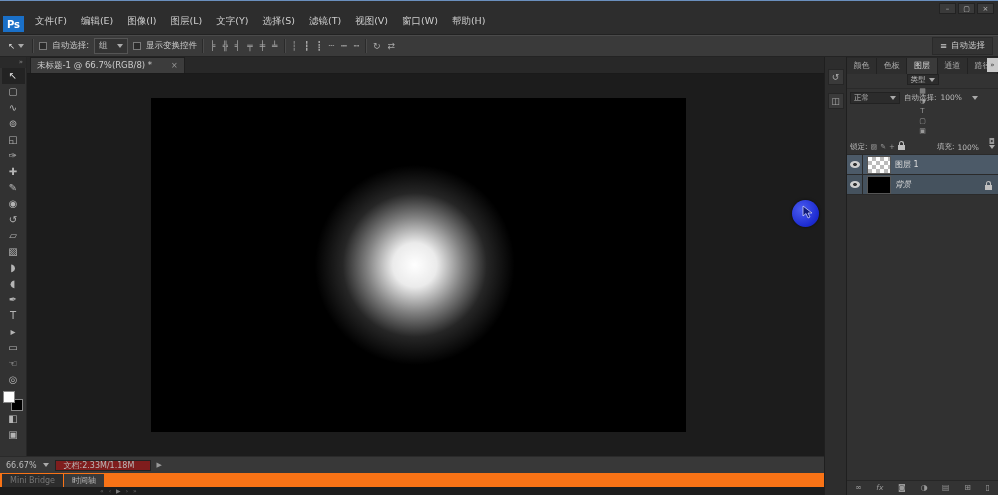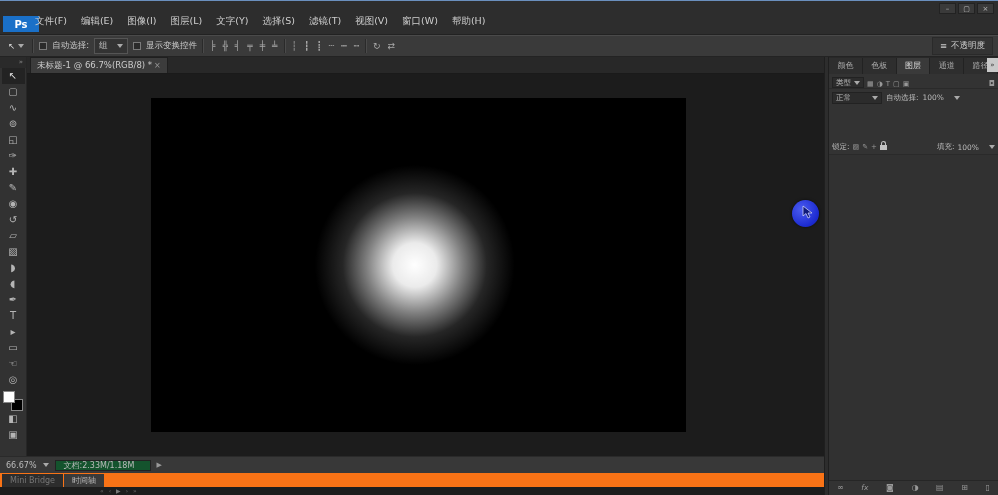--- a/index.html
+++ b/index.html
@@ -1,21 +1,21 @@
 <!DOCTYPE html>
 <html><head>
 <meta charset="utf-8">
 <style>
   * { box-sizing: border-box; }
   body { margin:0; background:#111; font-family:"DejaVu Sans", sans-serif; }
   .app { position:relative; width:998px; height:495px; background:#1e1e1e; overflow:hidden; border-top:1px solid #6a8fbe; }
 
   
   .topbar { position:absolute; top:0; left:0; right:0; height:34px; background:#2d2d2d; border-bottom:1px solid #222; }
-  .ps-logo { position:absolute; left:3px; top:15px; width:36px; height:16px; background:#1a70c8; color:#fff; font-size:10px; font-weight:bold; display:flex; align-items:center; justify-content:center; }
+  .ps-logo { position:absolute; left:3px; top:15px; width:21px; height:16px; background:#1a70c8; color:#fff; font-size:10px; font-weight:bold; display:flex; align-items:center; justify-content:center; }
   .menubar { position:absolute; left:28px; top:12px; height:17px; display:flex; align-items:center; }
   .menu-item { padding:0 7px; font-size:9.5px; color:#cfcfcf; white-space:nowrap; }
   .win-controls { position:absolute; top:2px; right:4px; display:flex; gap:2px; }
   .win-btn { width:17px; height:11px; font-size:7px; color:#bbb; display:flex; align-items:center; justify-content:center; background:#3a3a3a; border:1px solid #222; }
 
   
   .optionsbar { position:absolute; top:34px; left:0; right:0; height:22px; background:#3a3a3a; border-top:1px solid #4a4a4a; border-bottom:1px solid #232323; display:flex; align-items:center; padding:0 5px; gap:5px; font-size:8.5px; color:#c8c8c8; }
   .opt-sep { width:0; height:14px; border-left:1px solid #2a2a2a; border-right:1px solid #4a4a4a; }
   .tool-preset { display:flex; align-items:center; gap:3px; padding:1px 3px; color:#ddd; }
   .caret { width:0; height:0; border-left:3px solid transparent; border-right:3px solid transparent; border-top:4px solid #aaa; }
@@ -31,54 +31,54 @@
   .toolbar { position:absolute; left:0; top:0; width:27px; bottom:35px; background:#323232; border-right:1px solid #262626; display:flex; flex-direction:column; align-items:center; }
   .toolbar-header { width:100%; height:11px; background:#2a2a2a; color:#888; font-size:7px; text-align:right; padding-right:3px; line-height:11px; }
   .tool { width:23px; height:16px; display:flex; align-items:center; justify-content:center; color:#b5b5b5; font-size:10px; line-height:1; }
   .tool.active { background:#232323; color:#e8e8e8; }
   .swatches { position:relative; width:20px; height:20px; margin-top:3px; }
   .fg-swatch { position:absolute; left:0; top:0; width:12px; height:12px; background:#ffffff; border:1px solid #888; z-index:2; }
   .bg-swatch { position:absolute; right:0; bottom:0; width:12px; height:12px; background:#000000; border:1px solid #888; }
 
   
   .tabrow { position:absolute; left:27px; right:174px; top:0; height:17px; background:#282828; border-bottom:1px solid #1a1a1a; display:flex; align-items:flex-end; }
-  .doc-tab { height:16px; display:flex; align-items:center; gap:2px; background:#3c3c3c; border:1px solid #1f1f1f; border-bottom:none; padding:0 6px; font-size:8.5px; color:#ccc; margin-left:3px; white-space:nowrap; }
+  .doc-tab { height:16px; display:flex; align-items:center; gap:19px; background:#3c3c3c; border:1px solid #1f1f1f; border-bottom:none; padding:0 6px; font-size:8.5px; color:#ccc; margin-left:3px; white-space:nowrap; }
   .doc-tab .close { color:#999; font-size:8px; }
 
   
   .canvas-area { position:absolute; left:27px; right:174px; top:17px; bottom:35px; background:#1c1c1c; overflow:hidden; }
   .canvas { position:absolute; left:124px; top:24px; width:535px; height:334px; background:#000000; }
   .canvas-glow { position:absolute; inset:0;
     background:radial-gradient(circle 100px at 49.3% 50%, rgba(255,255,255,1) 0%, rgba(255,255,255,0.92) 22%, rgba(255,255,255,0.5) 48%, rgba(255,255,255,0.15) 72%, rgba(0,0,0,0) 100%); }
   .cursor-highlight { position:absolute; left:765px; top:126px; width:27px; height:27px; border-radius:50%;
     background:radial-gradient(circle at 35% 35%, #4b5cf0, #1b2ad0 70%, #141f9a); box-shadow:0 0 3px rgba(0,0,0,0.6); }
   .cursor-highlight svg { position:absolute; left:10px; top:5px; }
 
   
   .statusbar { position:absolute; left:0; right:174px; bottom:22px; height:13px; background:#383838; border-top:1px solid #2a2a2a; display:flex; align-items:center; font-size:8px; color:#bbb; gap:6px; padding:8px 6px; }
-  .doc-field { background:#14532d; border:1px solid #222; padding:0 8px; height:11px; line-height:10px; min-width:96px; color:#bbb; }
+  .doc-field { background:#7f1d1d; border:1px solid #222; padding:0 8px; height:11px; line-height:10px; min-width:96px; color:#bbb; }
   .status-arrow { color:#999; font-size:7px; }
 
   
   .bottom-tabs { position:absolute; left:0; right:174px; bottom:8px; height:14px; background:#f97316; display:flex; align-items:flex-end; gap:1px; padding-left:2px; }
   .b-tab { height:13px; line-height:13px; padding:0 8px; font-size:8px; background:#2d2d2d; color:#777; white-space:nowrap; }
   .b-tab.active { background:#3a3a3a; color:#bbb; }
   .bottom-strip { position:absolute; left:0; right:174px; bottom:0; height:8px; background:#1d1d1d; display:flex; align-items:center; gap:5px; padding-left:100px; color:#777; font-size:6px; line-height:1; }
 
   
   .dock { position:absolute; right:152px; width:22px; top:0; bottom:0; background:#2d2d2d; border-left:1px solid #1f1f1f; display:flex; flex-direction:column; align-items:center; padding-top:12px; gap:8px; }
   .dock-icon { width:16px; height:16px; background:#3a3a3a; border:1px solid #262626; color:#aaa; font-size:9px; display:flex; align-items:center; justify-content:center; }
 
   
-  .right-panel { position:absolute; right:0; width:170px; top:0; bottom:0; background:#333; display:flex; flex-direction:column; border-left:1px solid #1f1f1f; }
+  .right-panel { position:absolute; right:0; width:152px; top:0; bottom:0; background:#333; display:flex; flex-direction:column; border-left:1px solid #1f1f1f; }
   .panel-tabs { height:17px; background:#282828; display:flex; align-items:flex-end; position:relative; }
   .p-tab { flex:1; height:16px; line-height:16px; text-align:center; font-size:8px; color:#aaa; background:#2e2e2e; border-right:1px solid #222; white-space:nowrap; }
   .p-tab.active { background:#3a3a3a; color:#ddd; }
   .panel-collapse { position:absolute; right:0; top:1px; width:11px; height:14px; background:#c9c9c9; color:#333; font-size:7px; text-align:center; line-height:14px; }
-  .filter-row { height:15px; display:flex; align-items:flex-end; gap:3px; padding:0 3px; border-bottom:1px solid #2a2a2a; font-size:7.5px; color:#bbb; }
+  .filter-row { height:15px; display:flex; align-items:center; gap:3px; padding:0 3px; border-bottom:1px solid #2a2a2a; font-size:7.5px; color:#bbb;flex-direction:column; }
   .filter-select { display:flex; align-items:center; gap:3px; background:#2c2c2c; border:1px solid #222; padding:0 3px; height:11px; }
   .f-icon { font-size:7px; color:#999; line-height:1; }
   .filter-toggle { margin-left:auto; color:#999; font-size:8px; line-height:1; }
   .blend-row { height:17px; display:flex; align-items:center; gap:4px; padding:0 3px; font-size:7.5px; color:#bbb; }
   .blend-select { width:50px; height:12px; background:#2c2c2c; border:1px solid #222; display:flex; align-items:center; justify-content:space-between; padding:0 3px; }
   .value-box { display:flex; align-items:center; gap:10px; }
   .lock-row { height:15px; display:flex; align-items:center; gap:3px; padding:0 3px; font-size:7.5px; color:#bbb; border-bottom:1px solid #2a2a2a;margin-top:34px; }
   .lock-icon { font-size:7px; color:#999; line-height:1; }
   .push-right { margin-left:auto; }
 
@@ -157,21 +157,21 @@
     <span class="icon-btn">┇</span>
     <span class="icon-btn">┋</span>
     <span class="icon-btn">┄</span>
     <span class="icon-btn">┅</span>
     <span class="icon-btn">┉</span>
     <span class="opt-sep"></span>
     <span class="icon-btn">↻</span>
     <span class="icon-btn">⇄</span>
     <span class="workspace-btn">
       <span>≡</span>
-      <span>不透明度</span>
+      <span>自动选择</span>
     </span>
   </div>
 
   <div class="main">
 
     <div class="toolbar">
       <div class="toolbar-header">»</div>
       <div class="tool active">↖</div>
       <div class="tool">▢</div>
       <div class="tool">∿</div>
@@ -283,20 +283,37 @@
         <span class="lock-icon">✎</span>
         <span class="lock-icon">+</span>
         <span class="lockshape"></span>
         <span class="push-right">填充:</span>
         <span class="value-box">
           <span>100%</span>
           <span class="caret"></span>
         </span>
       </div>
 
+      <div>
+        <div class="layer-row sel1">
+          <span class="eye-cell">
+              <span class="eye"></span>
+            </span>
+          <span class="thumb checker"></span>
+          <span class="layer-name">图层 1</span>
+        </div>
+        <div class="layer-row sel2">
+          <span class="eye-cell">
+              <span class="eye"></span>
+            </span>
+          <span class="thumb black"></span>
+          <span class="layer-name italic">背景</span>
+          <span class="layer-lock"><span class="lockshape"></span></span>
+        </div>
+      </div>
 
       <div class="panel-fill"></div>
 
       <div class="panel-bottom-icons">
         <span class="pb-icon">∞</span>
         <span class="pb-icon fx">fx</span>
         <span class="pb-icon">◙</span>
         <span class="pb-icon">◑</span>
         <span class="pb-icon">▤</span>
         <span class="pb-icon">⊞</span>

